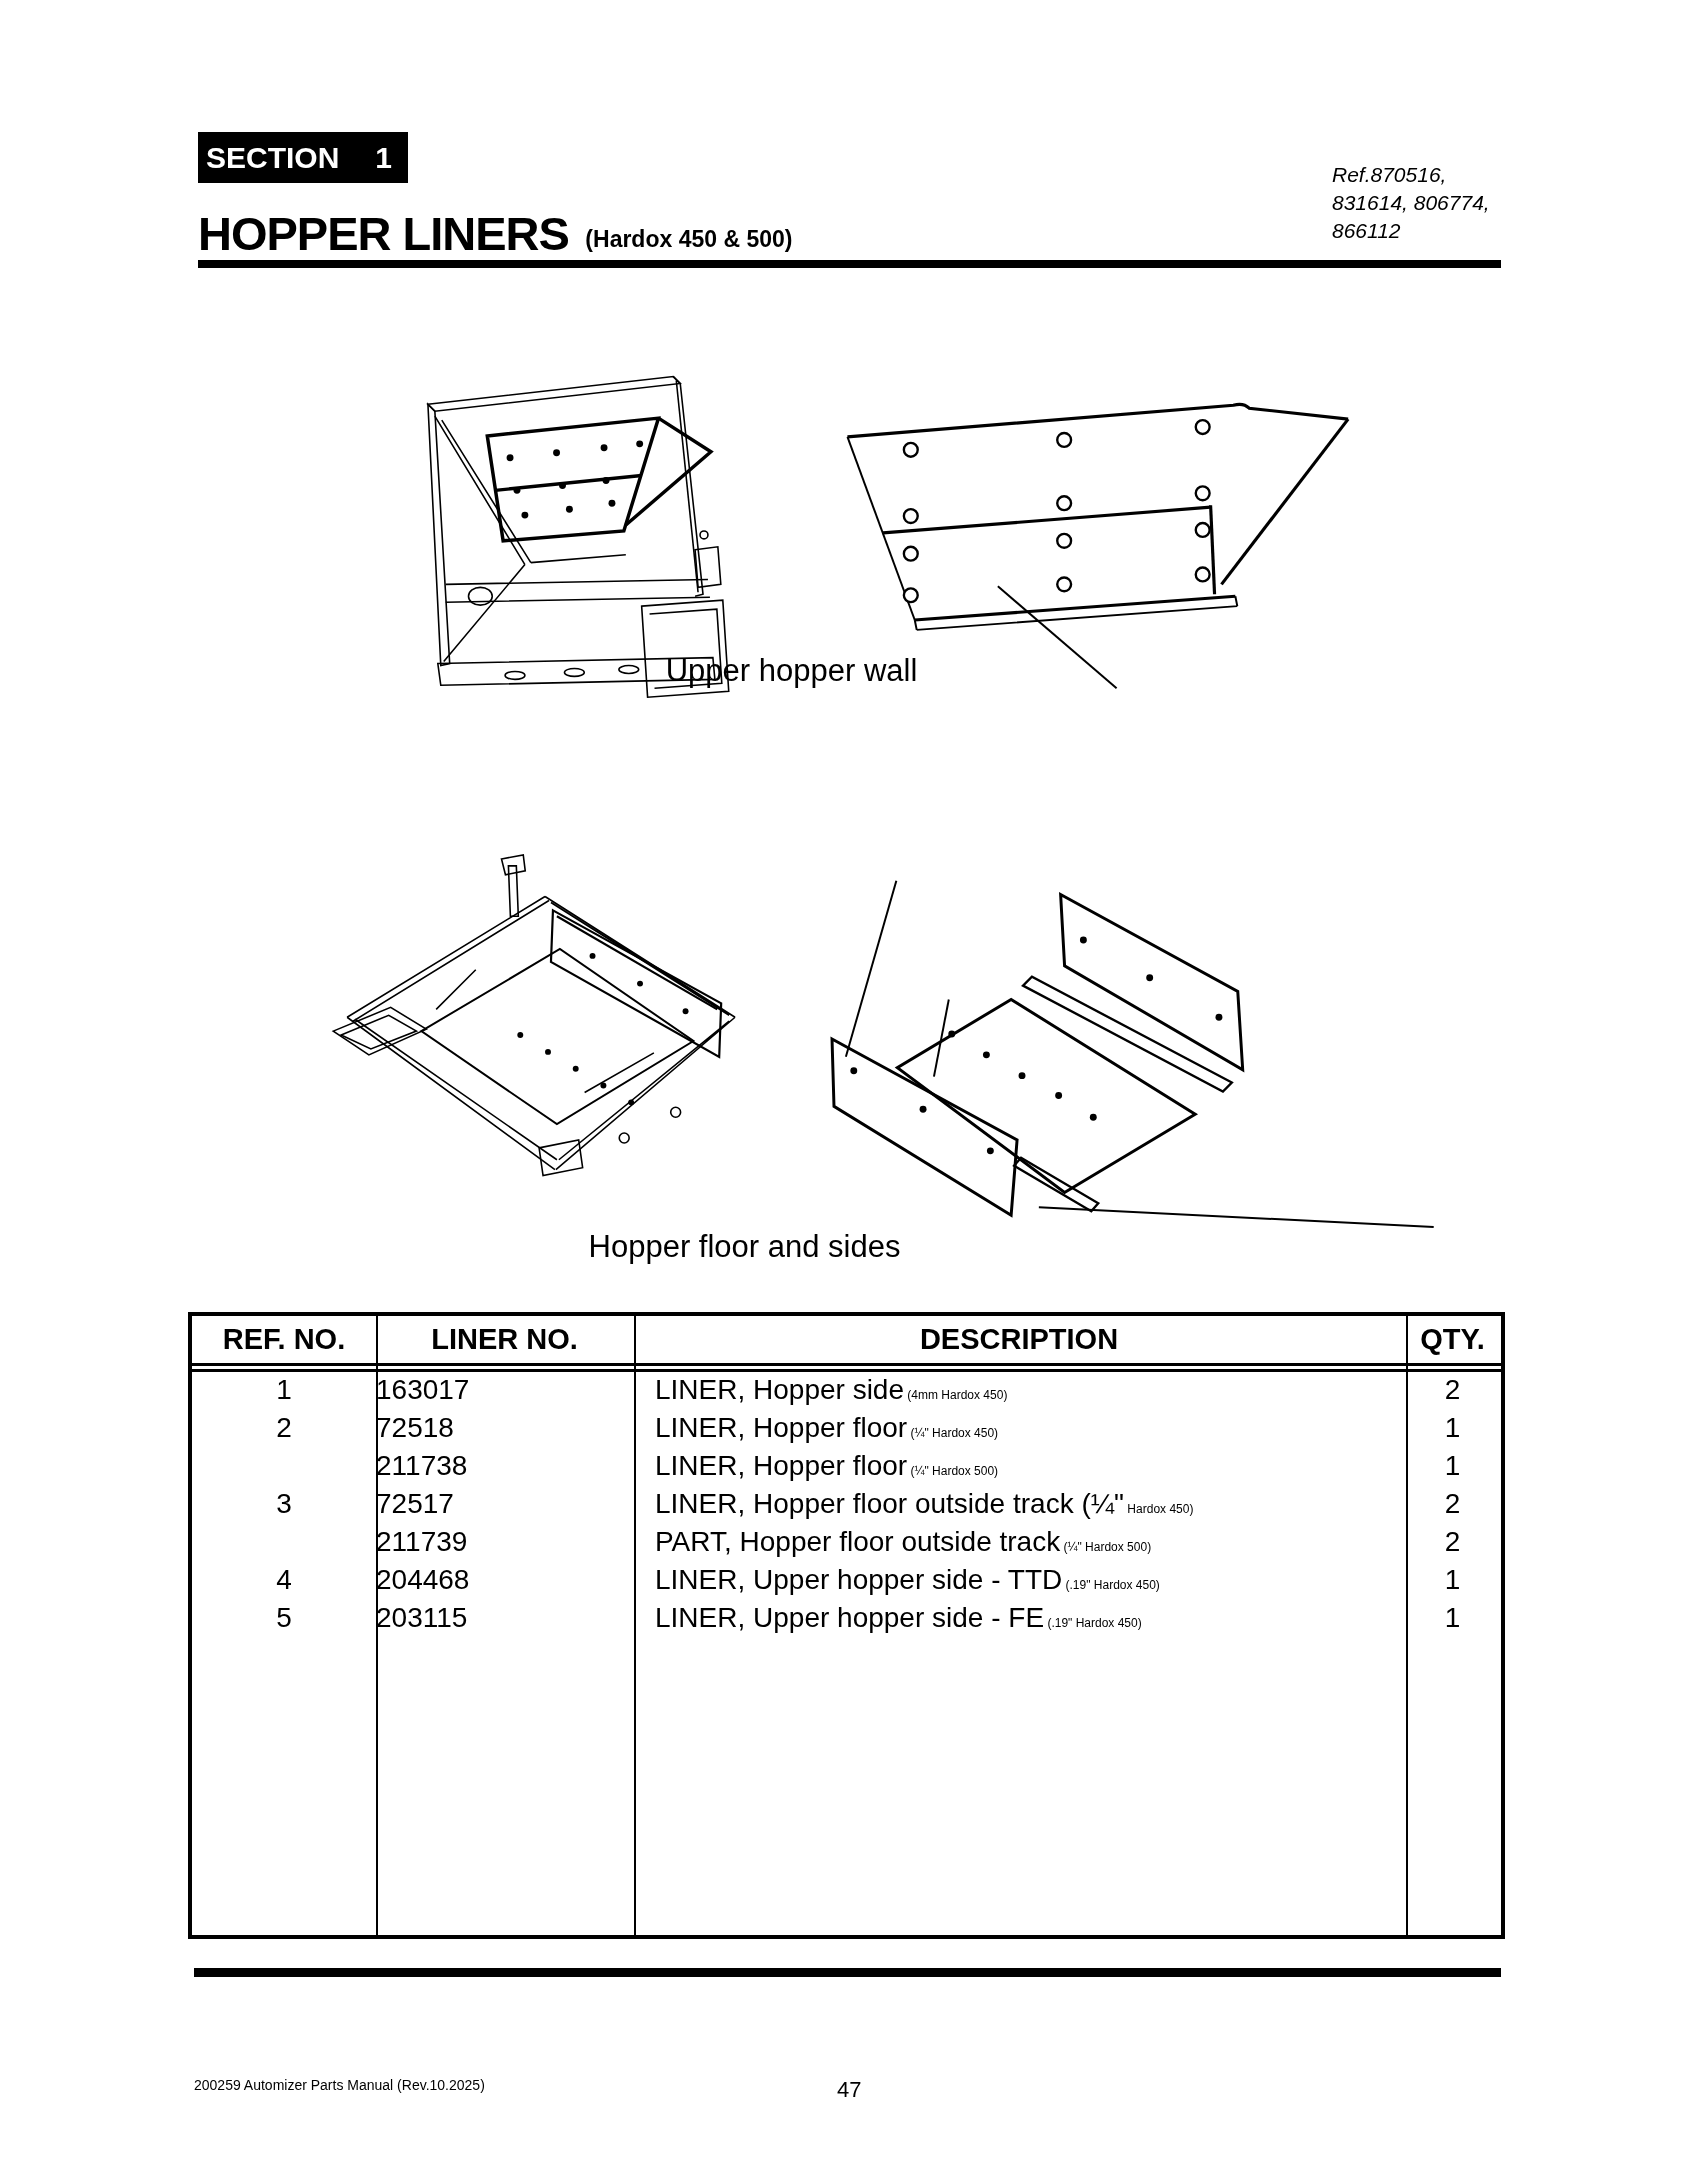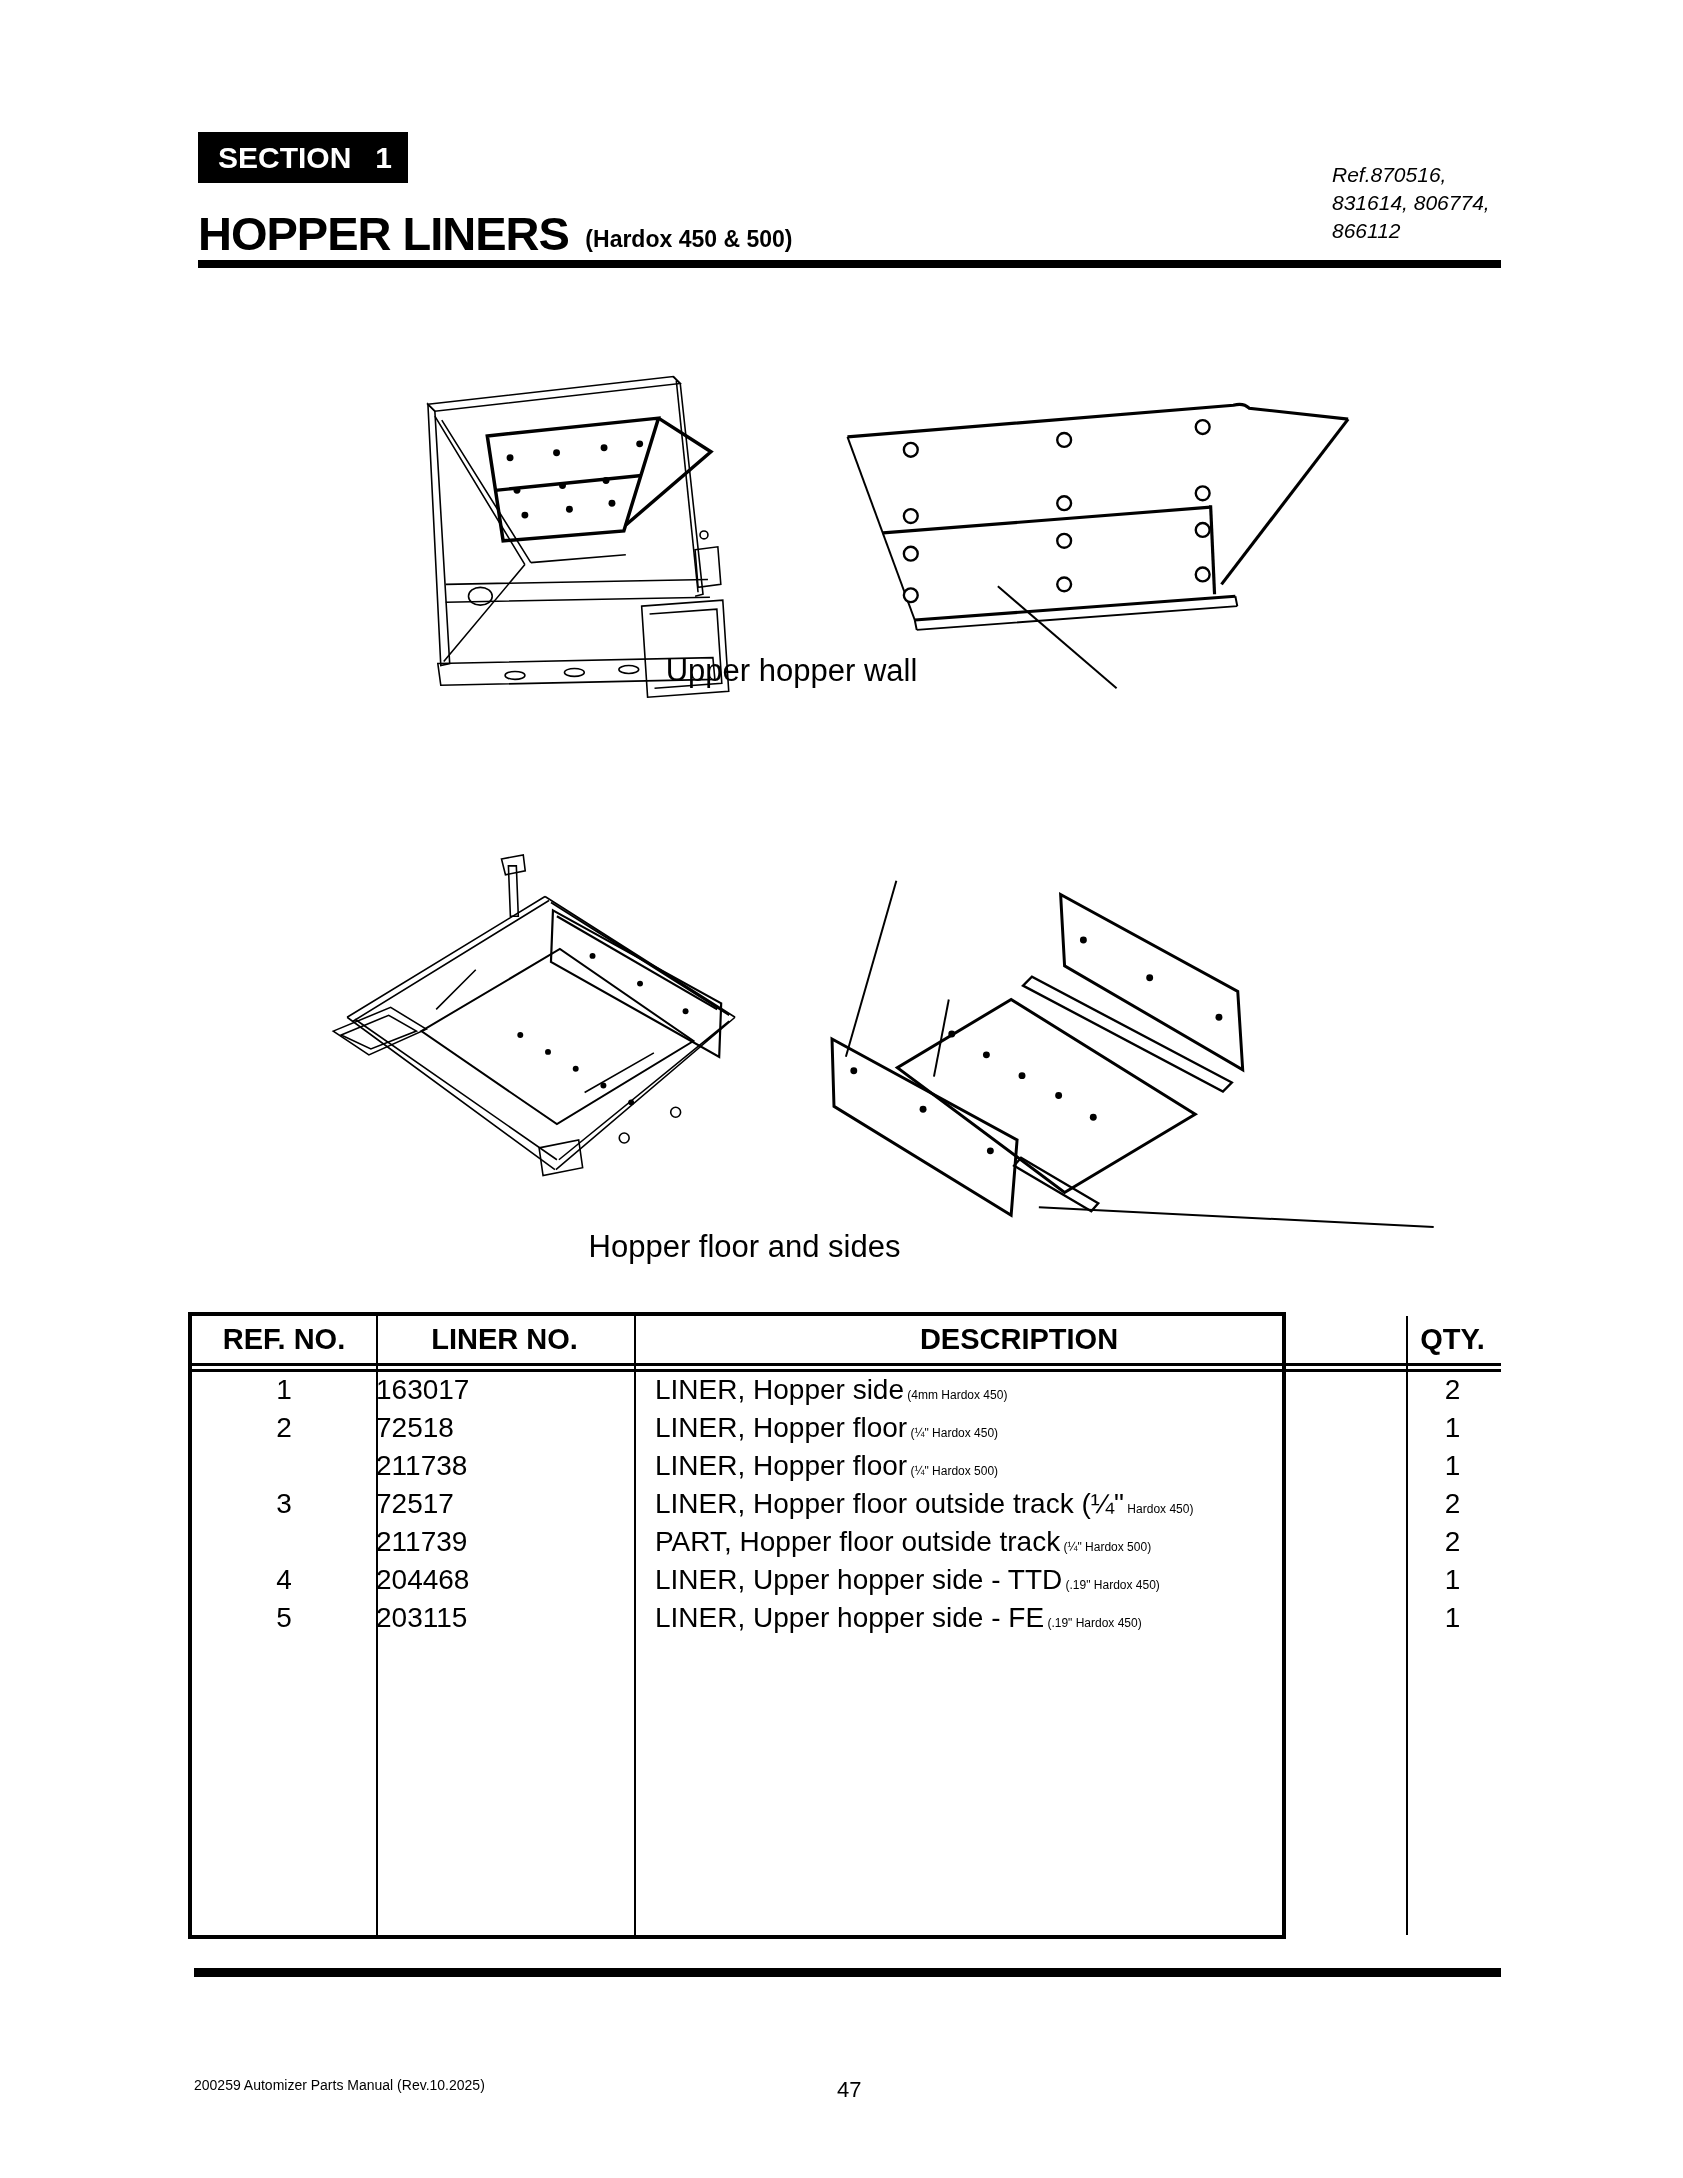--- a/index.html
+++ b/index.html
@@ -1,38 +1,38 @@
 <!DOCTYPE html>
 <html><head>
 <meta charset="utf-8">
 <style>
   html,body{margin:0;padding:0;background:#fff;}
   body{font-family:"Liberation Sans","DejaVu Sans",sans-serif;color:#000;}
   .page{position:relative;width:1683px;height:2178px;background:#fff;overflow:hidden;}
 
   
   .badge{position:absolute;left:198px;top:132px;width:210px;height:51px;background:#000;color:#fff;
-         display:flex;align-items:center;justify-content:space-between;padding:0 16px 0 20px;box-sizing:border-box;
+         display:flex;align-items:center;justify-content:space-between;padding:0 16px 0 8px;box-sizing:border-box;
          font-weight:bold;font-size:30px;letter-spacing:0px;}
   .title-row{position:absolute;left:198px;top:190px;white-space:nowrap;margin-top:16px;}
   .title{font-size:47px;font-weight:bold;letter-spacing:-1px;display:inline-block;}
   .subtitle{font-size:23px;font-weight:bold;display:inline-block;margin-left:12px;position:relative;top:-3px;}
   .refnote{position:absolute;left:1332px;top:161px;font-size:21px;font-style:italic;line-height:28px;white-space:pre-line;}
   .rule-top{position:absolute;left:198px;top:260px;width:1303px;height:8px;background:#000;}
   .rule-bottom{position:absolute;left:194px;top:1968px;width:1307px;height:9px;background:#000;}
 
   
   .fig{position:absolute;}
   svg{display:block;}
   .caption{position:absolute;font-size:31px;color:#000;text-align:center;}
   .cap1{left:554px;top:653px;width:475px;}
   .cap2{left:507px;top:1229px;width:475px;}
 
   
-  .ptable{position:absolute;left:188px;top:1312px;width:1098px;height:627px;border:4px solid #000;box-sizing:border-box;}
+  .ptable{position:absolute;left:188px;top:1312px;width:1317px;height:627px;border:4px solid #000;box-sizing:border-box;}
   .vline{position:absolute;top:0;bottom:0;width:2px;background:#000;}
   .v1{left:184px;} .v2{left:442px;} .v3{left:1214px;}
   .thead{position:absolute;left:0;top:0;width:1309px;height:46px;display:grid;
          grid-template-columns:184px 257px 772px 95px;align-items:center;}
   .thead .hc{text-align:center;font-weight:bold;font-size:29px;}
   .hdr-dline{position:absolute;left:0;top:47px;width:1309px;height:9px;box-sizing:border-box;
              border-top:3px solid #000;border-bottom:3px solid #000;}
   .tbody{position:absolute;left:0;top:55px;width:1309px;}
   .trow{display:grid;grid-template-columns:184px 257px 772px 95px;height:38px;align-items:center;}
   .c-ref{text-align:center;font-size:28px;}

